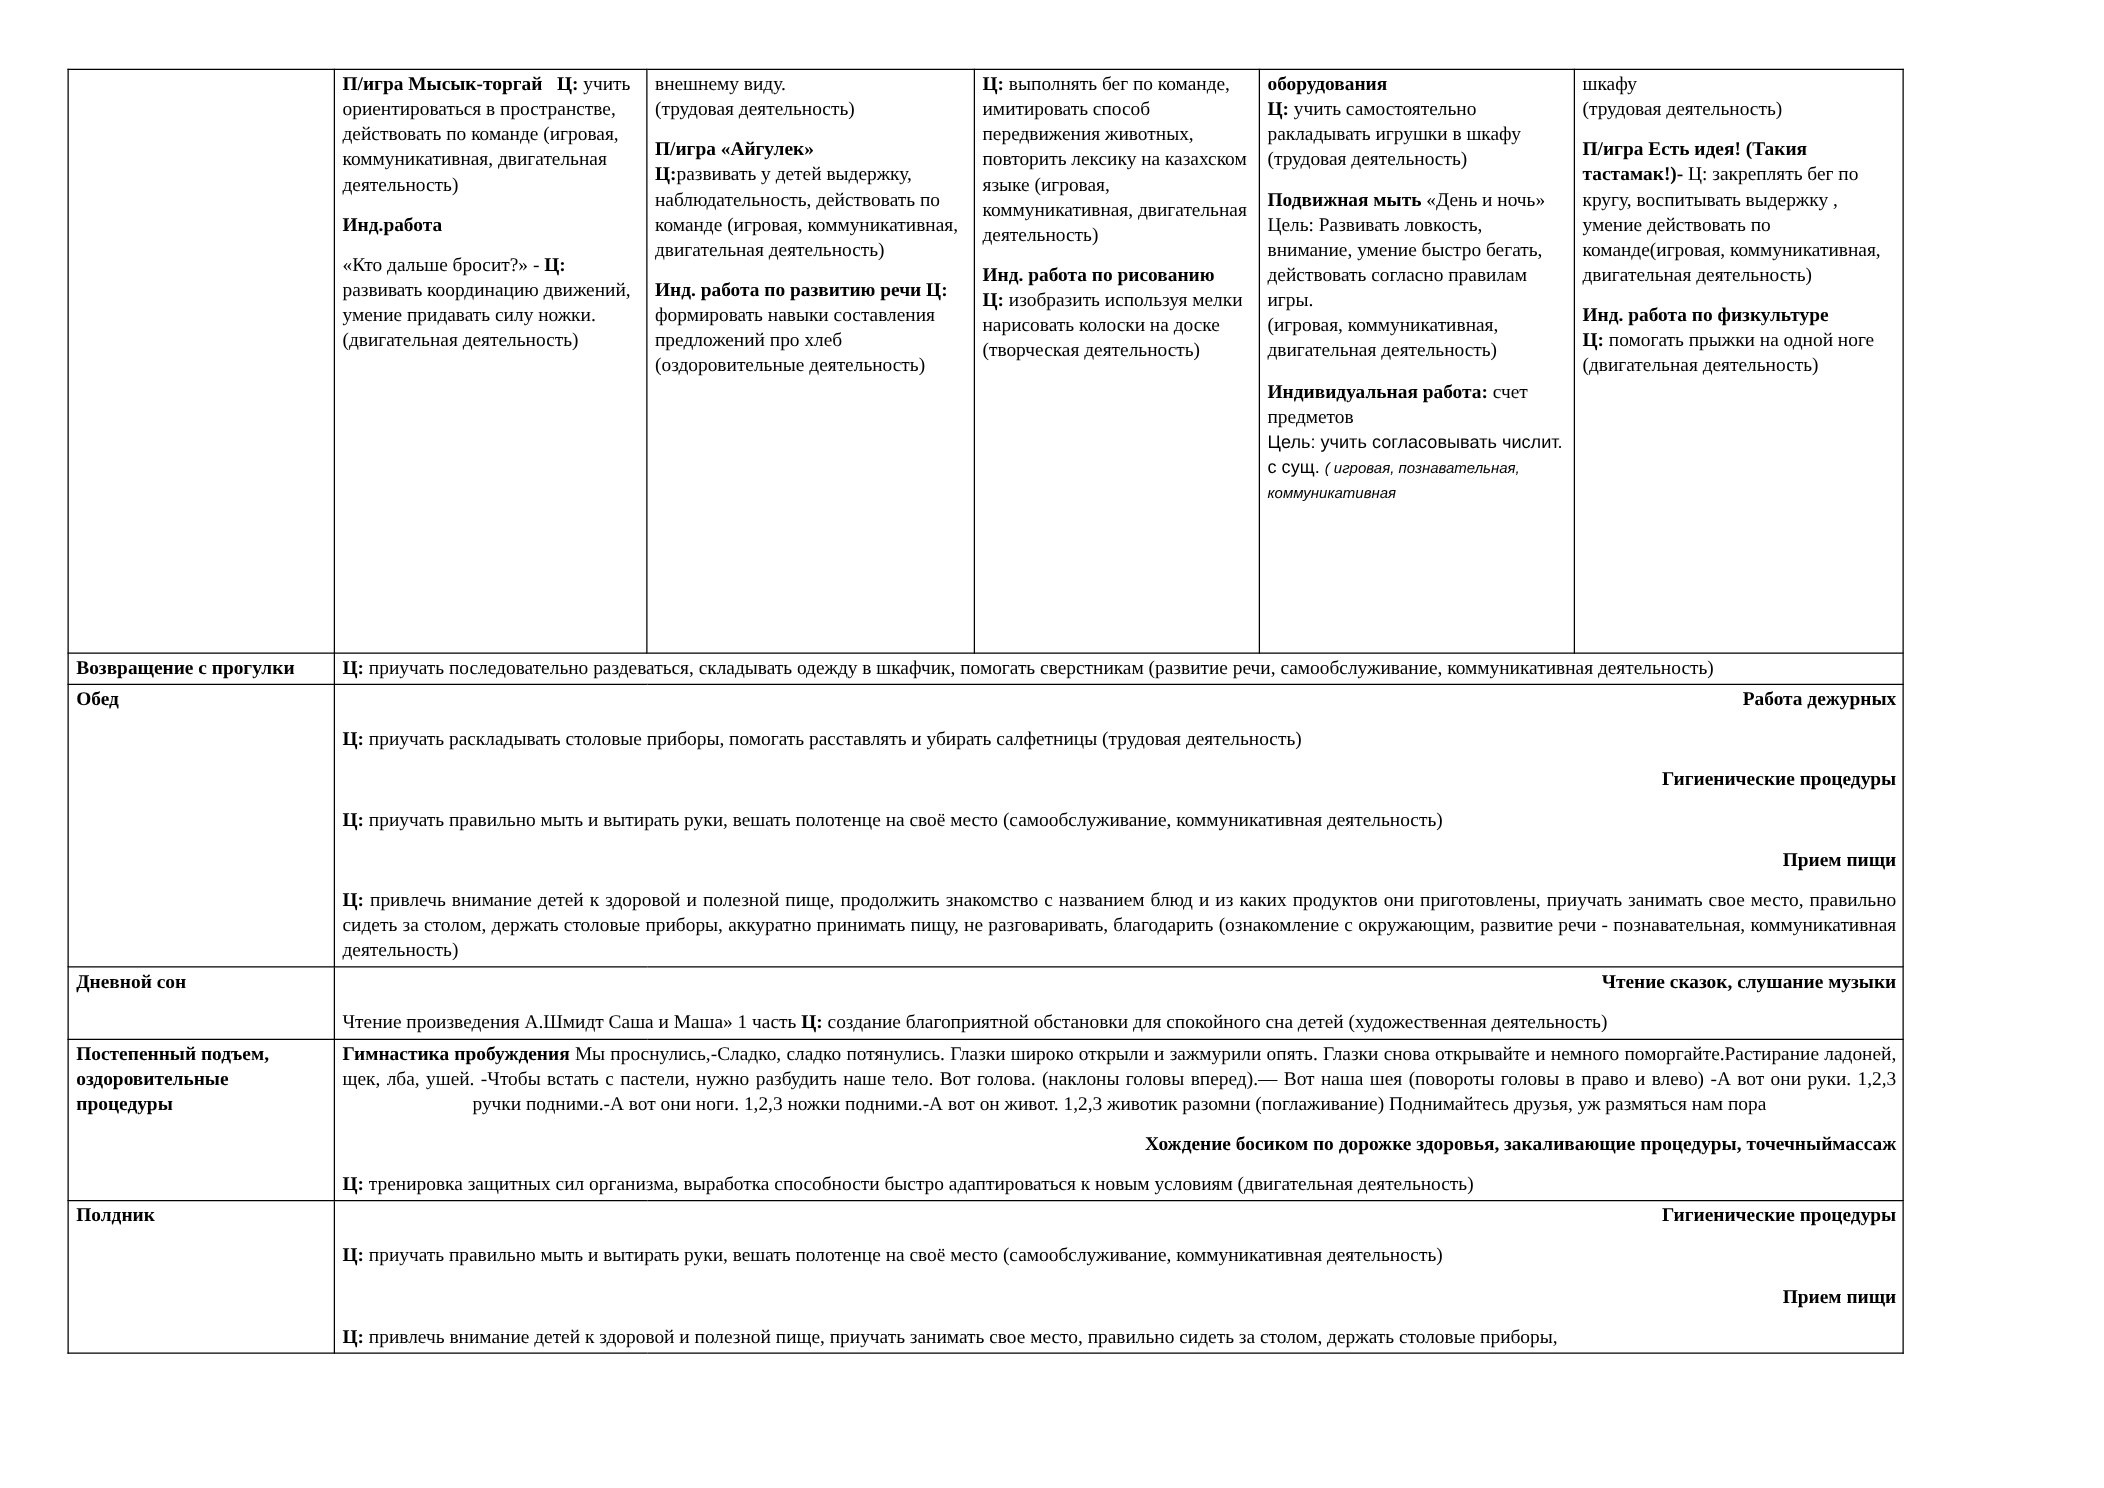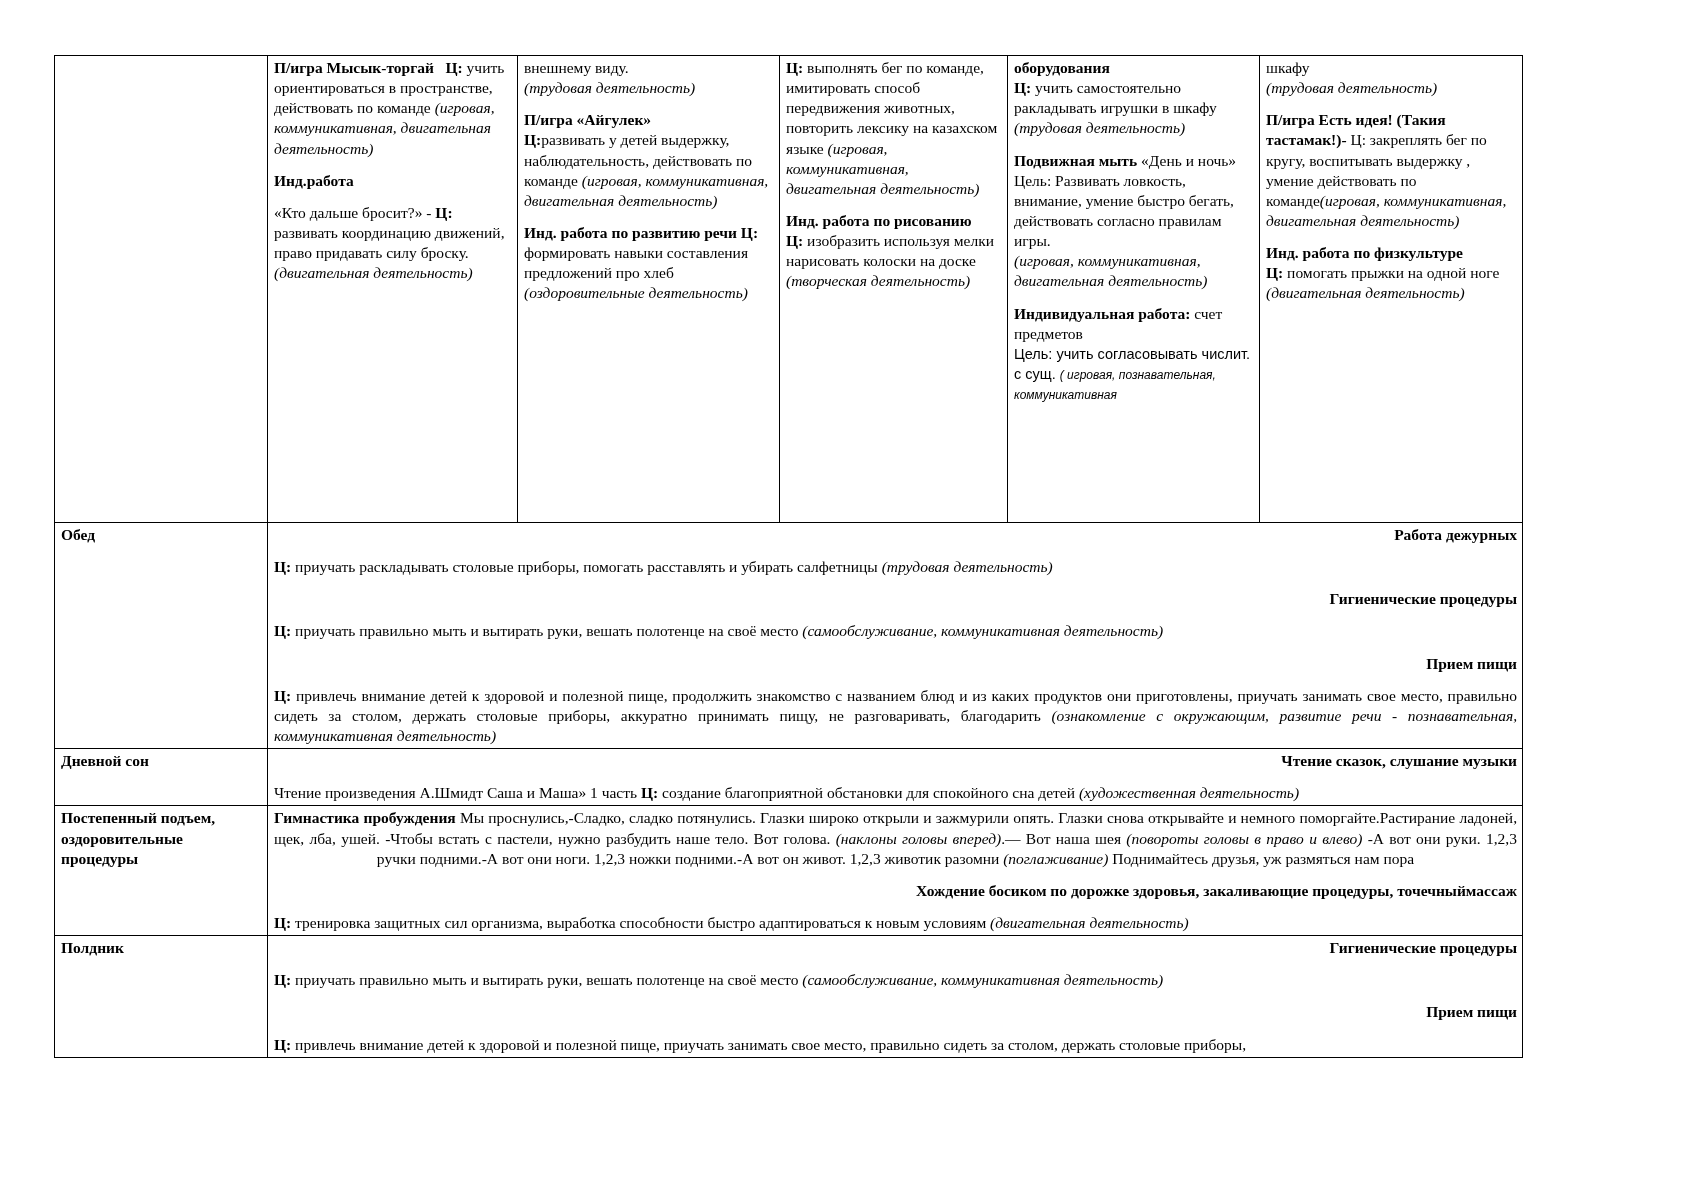--- a/index.html
+++ b/index.html
@@ -38,21 +38,21 @@
   }
   
   col.c-label { width: 213px; }
   col.c1 { width: 250px; }
   col.c2 { width: 262px; }
   col.c3 { width: 228px; }
   col.c4 { width: 252px; }
   col.c5 { width: 263px; }
 
   .b  { font-weight: bold; }
-  .i  { font-style: italic; }
+  .i  { }
   
   .sans    { font-family: "Liberation Sans", "DejaVu Sans", sans-serif; font-size: 14.5px; }
   .sans-i  { font-family: "Liberation Sans", "DejaVu Sans", sans-serif; font-size: 12px; font-style: italic; }
 
   .rowlabel { font-weight: bold; }
   .ctr { text-align: right; font-weight: bold; }
   .just { text-align: justify; text-align-last: left; }
   .just-c { text-align: justify; text-align-last: center; }
   .cell-p { margin: 0; }
   .cell-p + .cell-p { margin-top: 12px; }
@@ -79,21 +79,21 @@
         <td>
           <p class="cell-p">
             <span class="b">П/игра Мысык-торгай</span>
             <span>&nbsp; </span><span class="b">Ц:</span>
             <span>учить ориентироваться в пространстве, действовать по команде </span><span class="i">(игровая, коммуникативная, двигательная деятельность)</span>
           </p>
           <p class="cell-p">
             <span class="b">Инд.работа</span>
           </p>
           <p class="cell-p">
-            <span> «Кто дальше бросит?» - </span><span class="b">Ц:</span><span> развивать координацию движений, право придавать силу броску. </span><span class="i">(двигательная деятельность)</span>
+            <span> «Кто дальше бросит?» - </span><span class="b">Ц:</span><span> развивать координацию движений, умение придавать силу ножки. </span><span class="i">(двигательная деятельность)</span>
           </p>
         </td>
 
         <td>
           <p class="cell-p">
             <span>внешнему виду.</span><br>
             <span class="i"> (трудовая деятельность)</span>
           </p>
           <p class="cell-p">
             <span class="b">П/игра «Айгулек»</span><br>
@@ -139,20 +139,26 @@
           <p class="cell-p">
             <span class="b">П/игра Есть идея! (Такия тастамак!)-</span><span> Ц: закреплять бег по кругу, воспитывать выдержку , умение действовать по команде</span><span class="i">(игровая, коммуникативная, двигательная деятельность)</span>
           </p>
           <p class="cell-p">
             <span class="b">Инд. работа по физкультуре</span><br>
             <span class="b">Ц:</span><span> помогать прыжки на одной ноге </span><span class="i">(двигательная деятельность)</span>
           </p>
         </td>
       </tr>
 
+    <tr>
+          <td class="rowlabel">Возвращение с прогулки</td>
+          <td colspan="5">
+            <p class="cell-p"><span class="b">Ц:</span><span> приучать последовательно раздеваться, складывать одежду в шкафчик, помогать сверстникам </span><span class="i">(развитие речи, самообслуживание, коммуникативная деятельность)</span></p>
+          </td>
+        </tr>
         <tr>
           <td class="rowlabel">Обед</td>
           <td colspan="5">
             <p class="cell-p ctr">Работа дежурных</p>
             <p class="cell-p"><span class="b">Ц:</span><span> приучать раскладывать столовые приборы, помогать расставлять и убирать салфетницы </span><span class="i">(трудовая деятельность)</span></p>
             <p class="cell-p ctr">Гигиенические процедуры</p>
             <p class="cell-p"><span class="b">Ц:</span><span> приучать правильно мыть и вытирать руки, вешать полотенце на своё место </span><span class="i">(самообслуживание, коммуникативная деятельность)</span></p>
             <p class="cell-p ctr">Прием пищи</p>
             <p class="cell-p just"><span class="b">Ц:</span><span> привлечь внимание детей к здоровой и полезной  пище,  продолжить знакомство  с названием блюд и из каких продуктов они приготовлены, приучать занимать свое место, правильно сидеть за столом, держать столовые приборы, аккуратно принимать пищу, не разговаривать, благодарить </span><span class="i">(ознакомление с окружающим, развитие речи - познавательная, коммуникативная деятельность)</span></p>
           </td>

